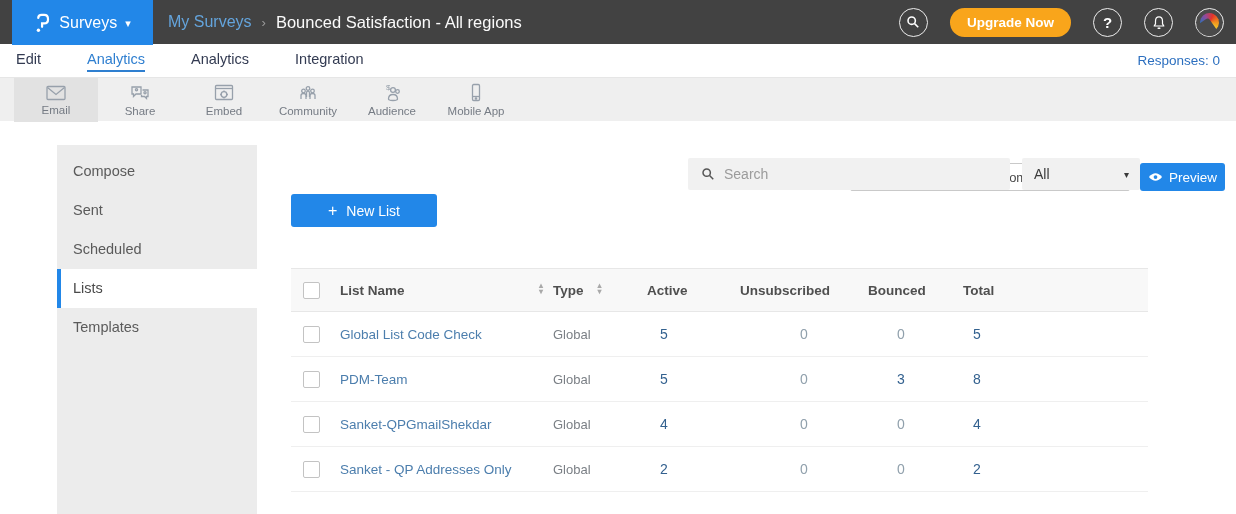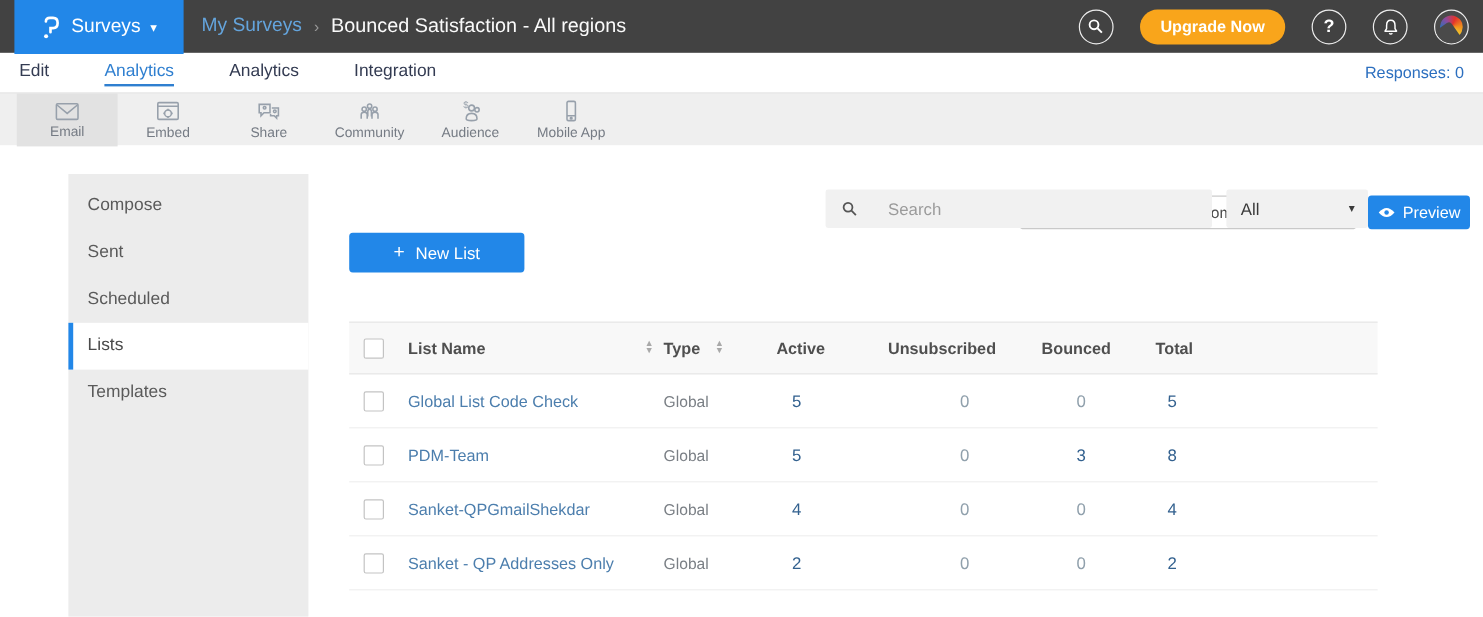--- a/index.html
+++ b/index.html
@@ -44,21 +44,21 @@
   .pencil-btn { width:30px; background:#E9E9E9; border:none; border-left:1px solid #D8D8D8; color:#555; font-size:14px; cursor:pointer; }
   .preview-btn { position:absolute; left:1140px; top:85px; width:85px; height:28px; background:#2287E8; border:none; border-radius:3px; color:#fff; font-size:13.5px; font-weight:500; cursor:pointer; display:flex; align-items:center; justify-content:center; gap:6px; font-family:inherit; }
   .preview-btn svg { fill:#fff; }
 
   
   .sidebar { position:absolute; left:57px; top:145px; width:200px; height:369px; background:#ECECEC; padding-top:7px; }
   .side-item { height:39px; line-height:39px; padding-left:16px; font-size:14.5px; color:#5A5A5A; cursor:pointer; }
   .side-item.active { background:#fff; border-left:4px solid #2287E8; padding-left:12px; color:#4A4A4A; }
 
   
-  .search-box { position:absolute; left:688px; top:158px; width:322px; height:32px; background:#F1F1F1; border-radius:2px; display:flex; align-items:center;gap:16px; }
+  .search-box { position:absolute; left:688px; top:158px; width:322px; height:32px; background:#F1F1F1; border-radius:2px; display:flex; align-items:center; }
   .search-box svg { margin:0 9px 0 13px; stroke:#555; fill:none; stroke-width:1.7; }
   .search-input { flex:1; border:none; outline:none; background:transparent; font-size:14px; color:#444; font-family:inherit; }
   .search-input::placeholder { color:#9B9B9B; }
   .filter-dd { position:absolute; left:1022px; top:158px; width:118px; height:32px; background:#F1F1F1; border-radius:2px; display:flex; align-items:center; justify-content:space-between; padding:0 11px 0 12px; cursor:pointer; }
   .filter-dd .fval { font-size:14px; color:#3a3a3a; }
   .filter-dd .caret { font-size:10px; color:#3a3a3a; }
   .new-list-btn { position:absolute; left:291px; top:194px; width:146px; height:33px; background:#2287E8; border:none; border-radius:3px; color:#fff; font-size:14px; font-weight:500; cursor:pointer; display:flex; align-items:center; justify-content:center; gap:9px; font-family:inherit; }
   .new-list-btn .plus { font-size:16px; font-weight:400; }
 
   
@@ -133,38 +133,38 @@
     <div class="tool-items">
       <div class="tool-item active">
         <svg width="24" height="19" viewBox="0 0 24 19">
           <rect x="3" y="2.5" width="18" height="13" rx="1"></rect>
           <polyline points="3.5,3.5 12,10.5 20.5,3.5"></polyline>
         </svg>
         <span class="tlabel">Email</span>
       </div>
       <div class="tool-item">
         <svg width="24" height="20" viewBox="0 0 24 20">
+          <path d="M4 3 L13 3 L13 10 L8 10 L5.5 12.5 L5.5 10 L4 10 Z"></path>
+          <path d="M14.5 6 L20 6 L20 12.5 L18.5 12.5 L18.5 14.5 L16.5 12.5 L13.5 12.5 L13.5 11"></path>
+          <circle cx="8.5" cy="5.8" r="1.1"></circle>
+            <circle cx="17" cy="8.8" r="1.1"></circle>
+        </svg>
+        <span class="tlabel">Share</span>
+      </div>
+      <div class="tool-item">
+        <svg width="24" height="20" viewBox="0 0 24 20">
           <rect x="3.5" y="1.5" width="17" height="14" rx="1"></rect>
           <line x1="3.5" y1="4.5" x2="20.5" y2="4.5"></line>
           <circle cx="12" cy="10.5" r="2.8"></circle>
           <line x1="12" y1="6.6" x2="12" y2="8"></line>
             <line x1="12" y1="13" x2="12" y2="14.4"></line>
           <line x1="8.1" y1="10.5" x2="9.5" y2="10.5"></line>
             <line x1="14.5" y1="10.5" x2="15.9" y2="10.5"></line>
         </svg>
         <span class="tlabel">Embed</span>
-      </div>
-      <div class="tool-item">
-        <svg width="24" height="20" viewBox="0 0 24 20">
-          <path d="M4 3 L13 3 L13 10 L8 10 L5.5 12.5 L5.5 10 L4 10 Z"></path>
-          <path d="M14.5 6 L20 6 L20 12.5 L18.5 12.5 L18.5 14.5 L16.5 12.5 L13.5 12.5 L13.5 11"></path>
-          <circle cx="8.5" cy="5.8" r="1.1"></circle>
-            <circle cx="17" cy="8.8" r="1.1"></circle>
-        </svg>
-        <span class="tlabel">Share</span>
       </div>
       <div class="tool-item">
         <svg width="24" height="20" viewBox="0 0 24 20">
           <circle cx="7.5" cy="7" r="1.8"></circle>
             <circle cx="12" cy="4.5" r="1.8"></circle>
             <circle cx="16.5" cy="7" r="1.8"></circle>
           <path d="M5 15 L5 11.5 Q5 9.5 7.5 9.5 Q10 9.5 10 11.5 L10 15"></path>
           <path d="M14 15 L14 11.5 Q14 9.5 16.5 9.5 Q19 9.5 19 11.5 L19 15"></path>
           <path d="M10.5 13 L10.5 9 Q10.5 7 12 7 Q13.5 7 13.5 9 L13.5 13"></path>
         </svg>

